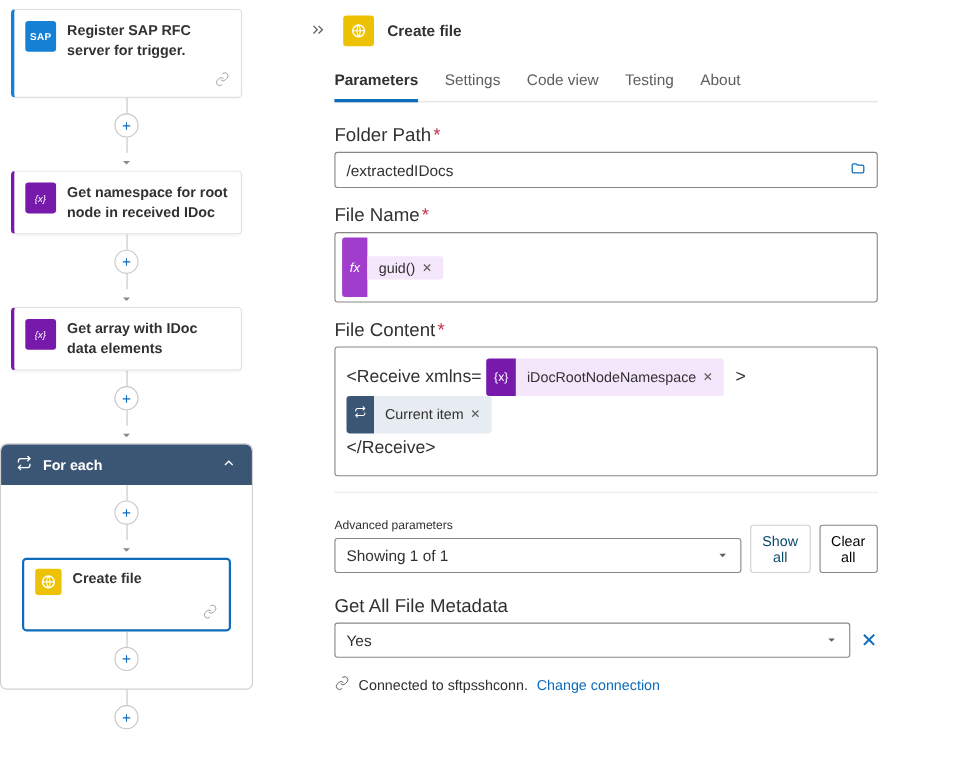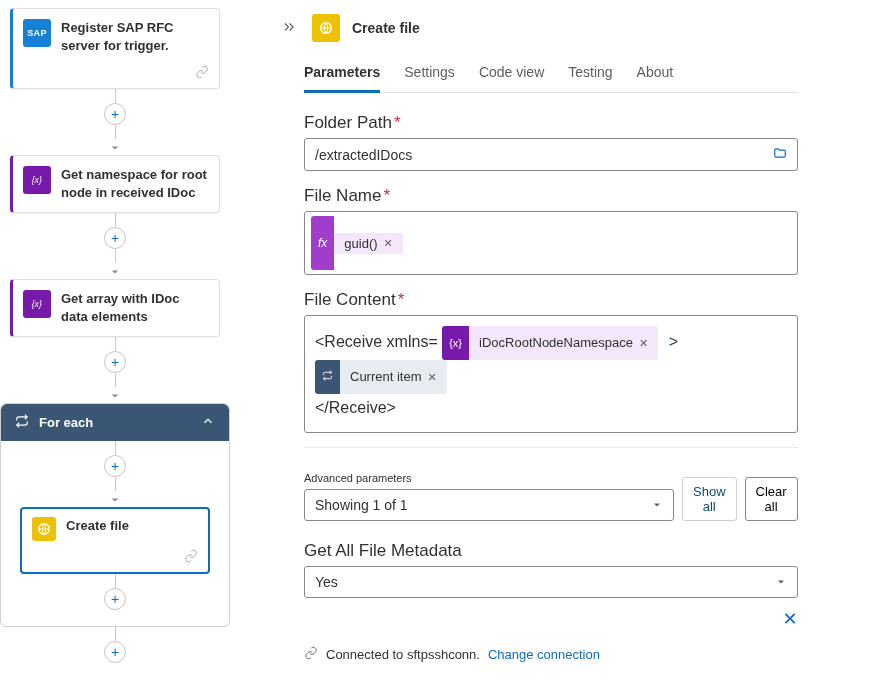--- a/index.html
+++ b/index.html
@@ -72,21 +72,21 @@
   .loop-chip .var-head { background: #3b5675; }
   .loop-chip .var-body { background: #e6ecf2; }
 
   .adv-label { font-size: 11px; margin-bottom: 5px; margin-top: 6px; }
   .adv-row { display: flex; gap: 8px; align-items: center; border-top:1px solid #edebe9; padding-top:18px;}
   .select-box { display: flex; justify-content: space-between; align-items: center; cursor: pointer; }
   .select-box.narrow { width: 370px; }
   .btn-small { border: 1px solid #8a8886; background: #fff; border-radius: 3px; padding: 6px 10px; font-size: 13px; cursor: pointer; }
   .btn-small.disabled { color: #0c4a6e; border-color: #d2d0ce; cursor: default; }
 
-  .meta-row { display: flex; gap: 10px; align-items: flex-end; flex-direction: column; }
+  .meta-row { display: flex; gap: 10px; align-items: center; }
   .close-x { color: #0f6cbd; cursor: pointer; font-size: 18px; }
 
   .conn-info { display: flex; gap: 8px; align-items: center; font-size: 13px; margin-top: 16px; color: #323130; }
   .conn-info a { color: #0f6cbd; text-decoration: none; cursor:pointer;}
   .conn-info svg { width: 14px; height: 14px; stroke: #605e5c; fill: none; stroke-width: 1.5; }
   .chev-svg { width:12px; height:12px; fill:#605e5c;}
 </style>
 </head>
 <body>
 

